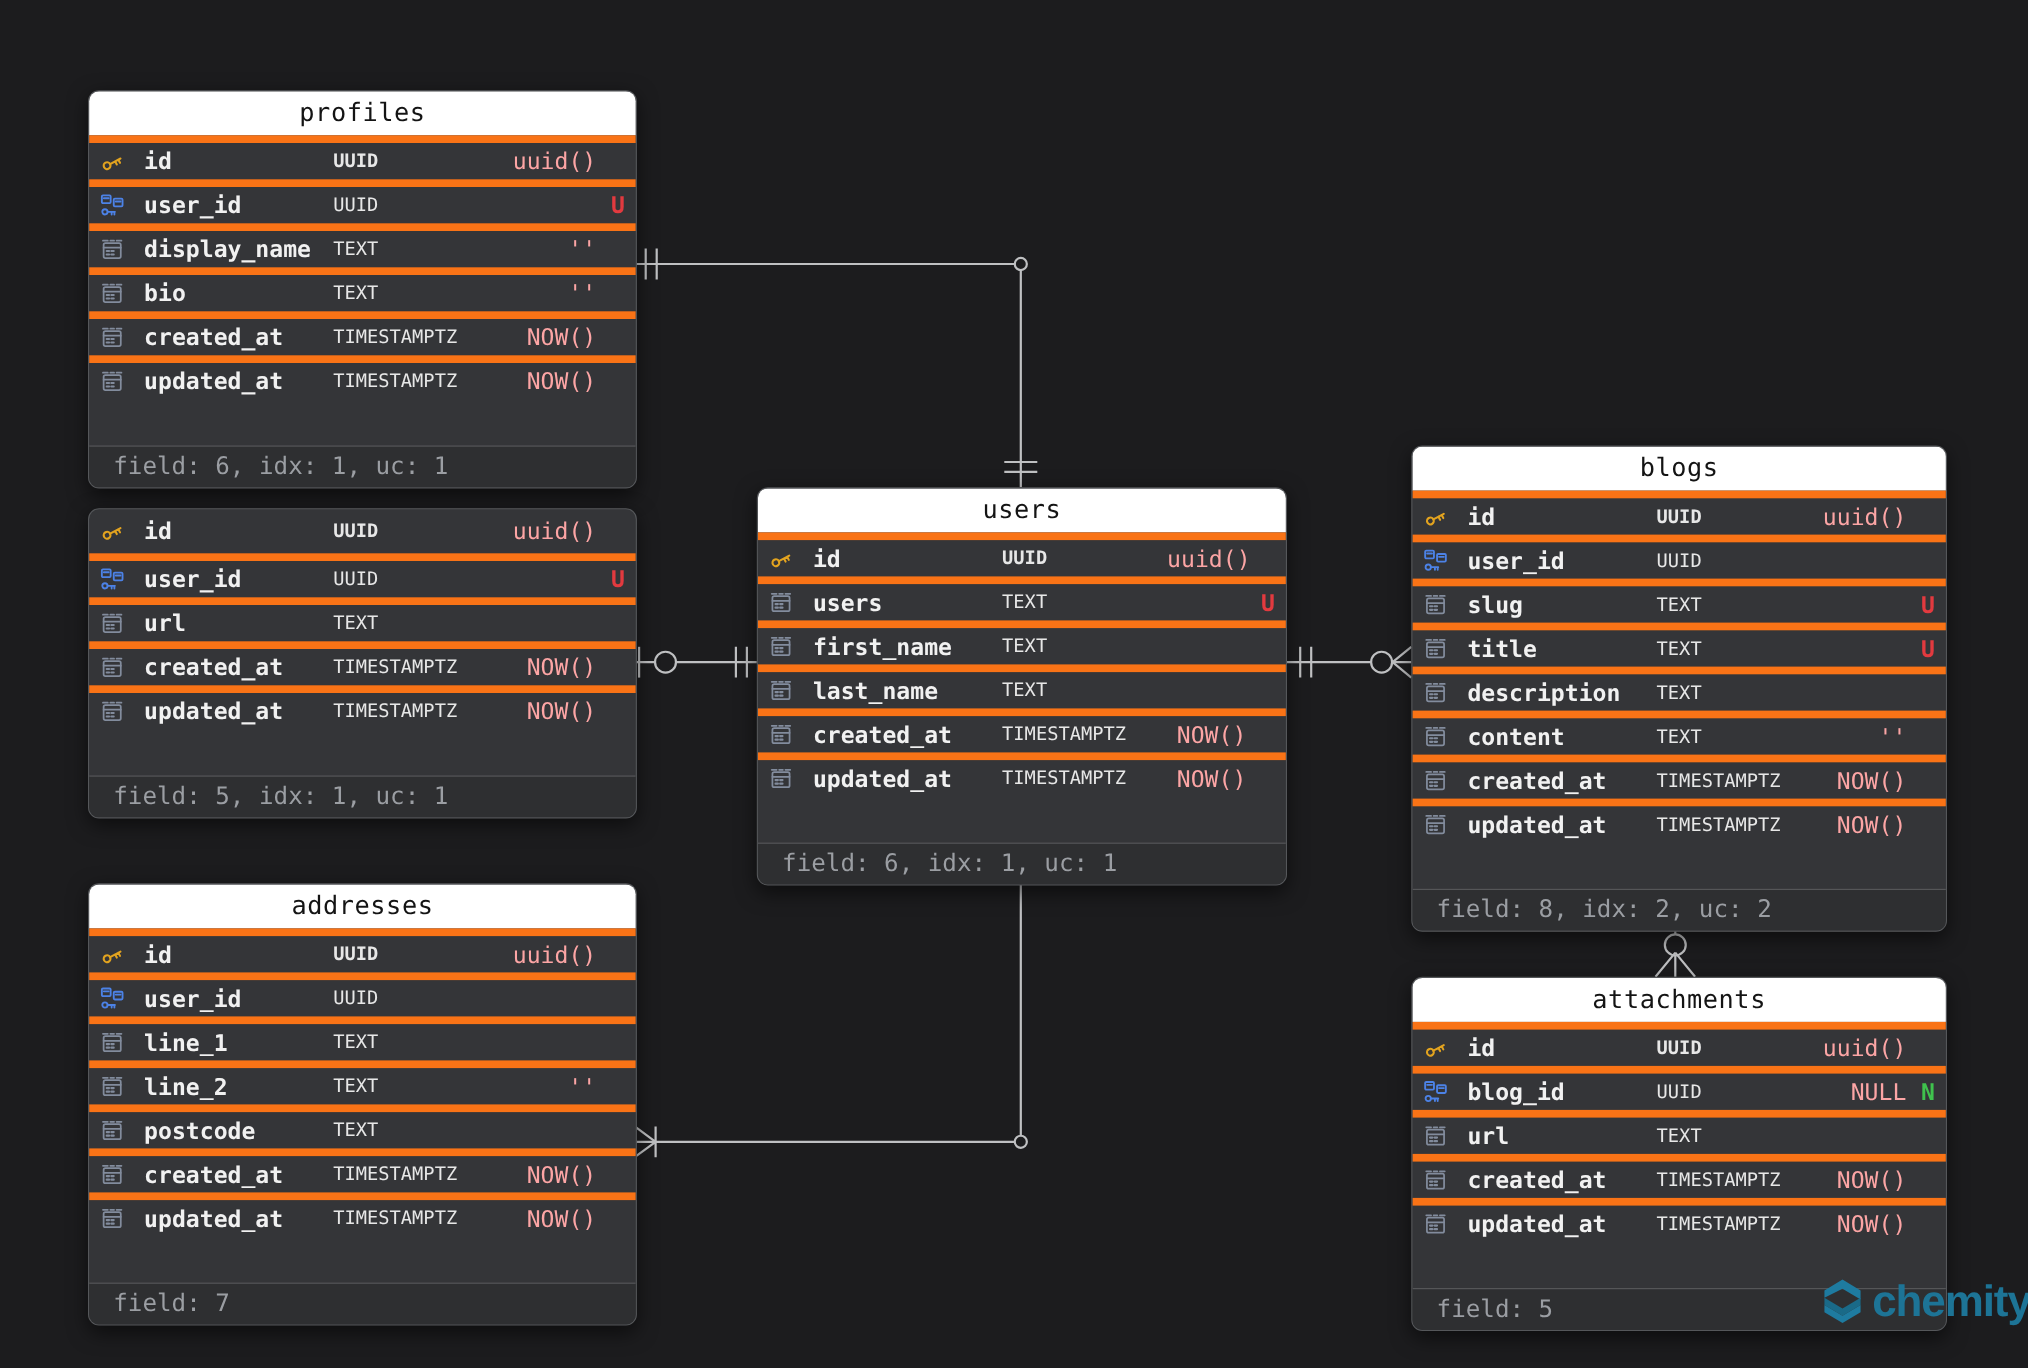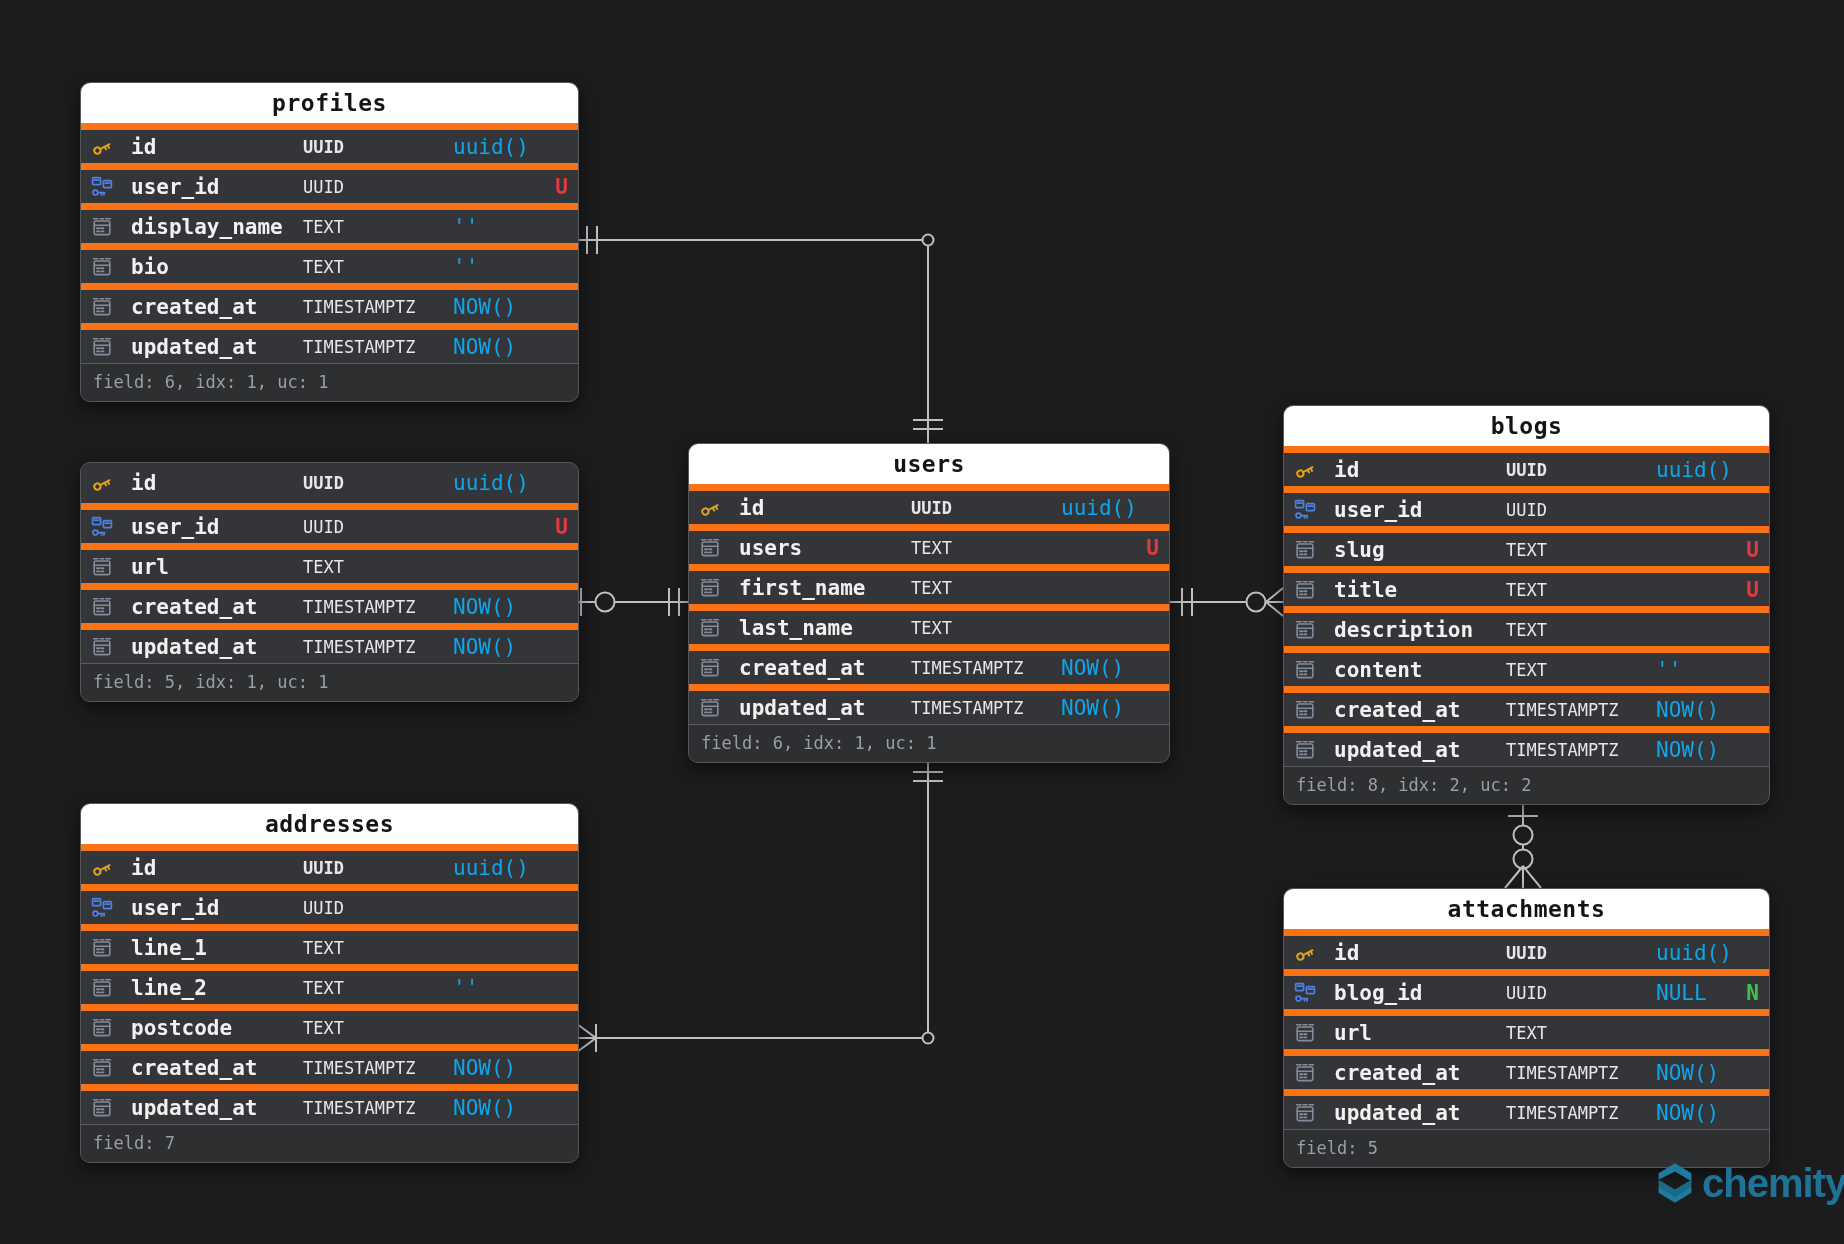--- a/index.html
+++ b/index.html
@@ -1,33 +1,33 @@
 <!DOCTYPE html>
 <html><head>
 <meta charset="utf-8">
 <style>
   html,body{margin:0;padding:0;background:#1c1c1e;width:1844px;height:1244px;overflow:hidden;}
   #canvas{position:relative;width:1844px;height:1244px;background:#1c1c1e;
           font-family:"DejaVu Sans Mono", monospace;}
   #wires{position:absolute;left:0;top:0;pointer-events:none;}
   .table{position:absolute;background:#343538;border:1px solid #55575a;border-radius:10px;
          box-shadow:0 6px 18px rgba(0,0,0,.55);overflow:hidden;}
-  .t-header{background:#ffffff;color:#141414;font-weight:bold;font-size:23px;height:40px;
+  .t-header{background:#ffffff;color:#141414;font-weight:normal;font-size:23px;height:40px;
             line-height:40px;text-align:center;letter-spacing:.5px;}
   .t-row{display:grid;grid-template-columns:40px 172px 150px 1fr 26px;align-items:center;
          height:40px;border-top:7px solid #f97316;padding:0 10px 0 10px;box-sizing:border-box;}
   .t-row:first-of-type{border-top:none;}
   .c-icon{display:flex;align-items:center;justify-content:flex-start;}
   .c-name{color:#f1f1f1;font-size:21px;font-weight:700;white-space:nowrap;overflow:hidden;}
   .c-type{color:#e7e7e7;font-size:17px;font-weight:400;white-space:nowrap;}
   .c-type.pk{font-weight:700;}
-  .c-def{color:#0ea5e9;font-size:21px;font-weight:400;white-space:nowrap;}
+  .c-def{color:#fca5a5;font-size:21px;font-weight:400;white-space:nowrap;text-align:right;}
   .c-flag{font-size:21px;font-weight:700;text-align:right;}
   .t-footer{height:37px;line-height:37px;border-top:1px solid #5a5b5e;background:#2e2f31;
-            color:#9b9ea3;font-size:17px;padding-left:12px;}
+            color:#9b9ea3;font-size:22px;padding-left:22px;margin-top:42px;}
   #brand{position:absolute;left:1652px;top:1160px;display:flex;align-items:flex-end;gap:4px;}
   #brand .brand-text{font-family:"Liberation Sans", sans-serif;font-weight:bold;font-size:40px;
                      color:#1d7496;letter-spacing:-1px;}
 </style>
 </head>
 <body>
 
 <div id="canvas">
 
   <svg id="wires" width="1844" height="1244" viewBox="0 0 1844 1244">

